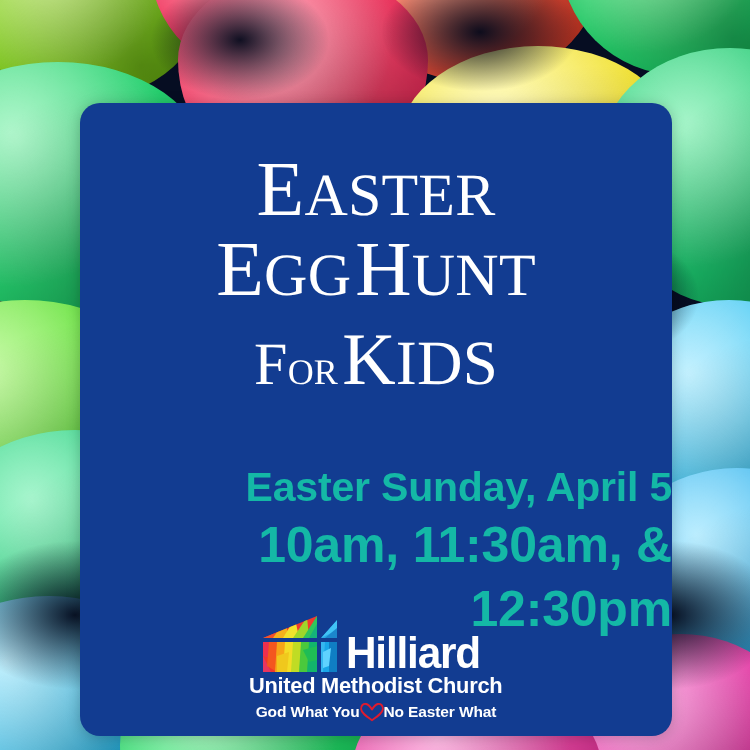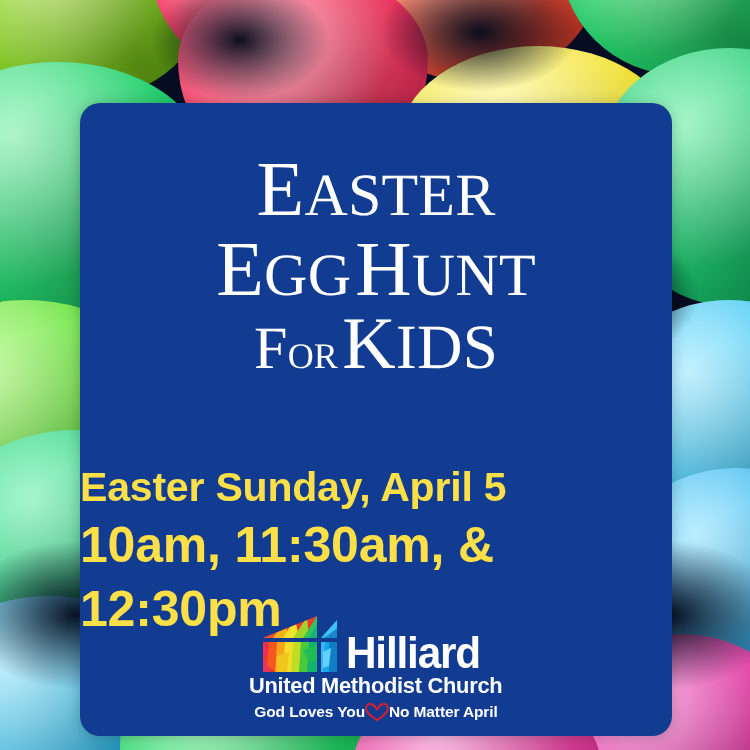--- a/index.html
+++ b/index.html
@@ -75,35 +75,35 @@
     text-rendering: geometricPrecision;
   }
   .hl-line {
     display: block;
     white-space: nowrap;
   }
   
   .hl-line .big   { font-size: 78px; }
   .hl-line .small { font-size: 60px; }
   #hl-1 { margin-bottom: 4px; }
-  #hl-2 { margin-bottom: 0; }
+  #hl-2 { margin-bottom: 16px; }
   #hl-3 .big   { font-size: 74px; }
   #hl-3 .small { font-size: 63px; }
   #hl-3 .tiny-word .big  { font-size: 60px; }
   #hl-3 .tiny-word .small{ font-size: 36px; }
   .wordgap { display: inline-block; width: 0.26em; }
 
   
   #details {
     position: absolute;
     left: 0;
     right: 0;
     top: 358px;
-    text-align: left;
-    color: #fde047;
+    text-align: right;
+    color: #14b8a6;
     font-family: "Liberation Sans", "DejaVu Sans", sans-serif;
     font-weight: 700;
     letter-spacing: -0.012em;
   }
   #detail-date  { font-size: 41px; line-height: 1.28; display: block; }
   #detail-times { font-size: 50px; line-height: 1.28; display: block; }
 
   
   #logo {
     position: absolute;
@@ -259,22 +259,22 @@
             <polygon points="60,36 68,32 66,50 60,52" fill="#5fd2ff"></polygon>
           </g>
         </svg>
 
         <div id="logo-word">Hilliard</div>
       </div>
 
       <div id="logo-sub">United Methodist Church</div>
 
       <div id="logo-tagline">
-        <span>God Loves You</span>
+        <span>God What You</span>
         <svg id="heart-icon" width="26" height="20" viewBox="0 0 26 20" aria-hidden="true">
           <path d="M13 18.2 C 7.4 14.4, 2.6 11.3, 2.1 7.2 C 1.7 3.6, 4.4 1.4, 7.1 2.0 C 9.4 2.5, 11.2 4.6, 13 7.4 C 14.8 4.6, 16.6 2.5, 18.9 2.0 C 21.6 1.4, 24.3 3.6, 23.9 7.2 C 23.4 11.3, 18.6 14.4, 13 18.2 Z" fill="none" stroke="#e01b2e" stroke-width="1.9" stroke-linejoin="round"></path>
         </svg>
-        <span>No Matter April</span>
+        <span>No Easter What</span>
       </div>
     </div>
 
   </div>
 </div>
 
 </body></html>

